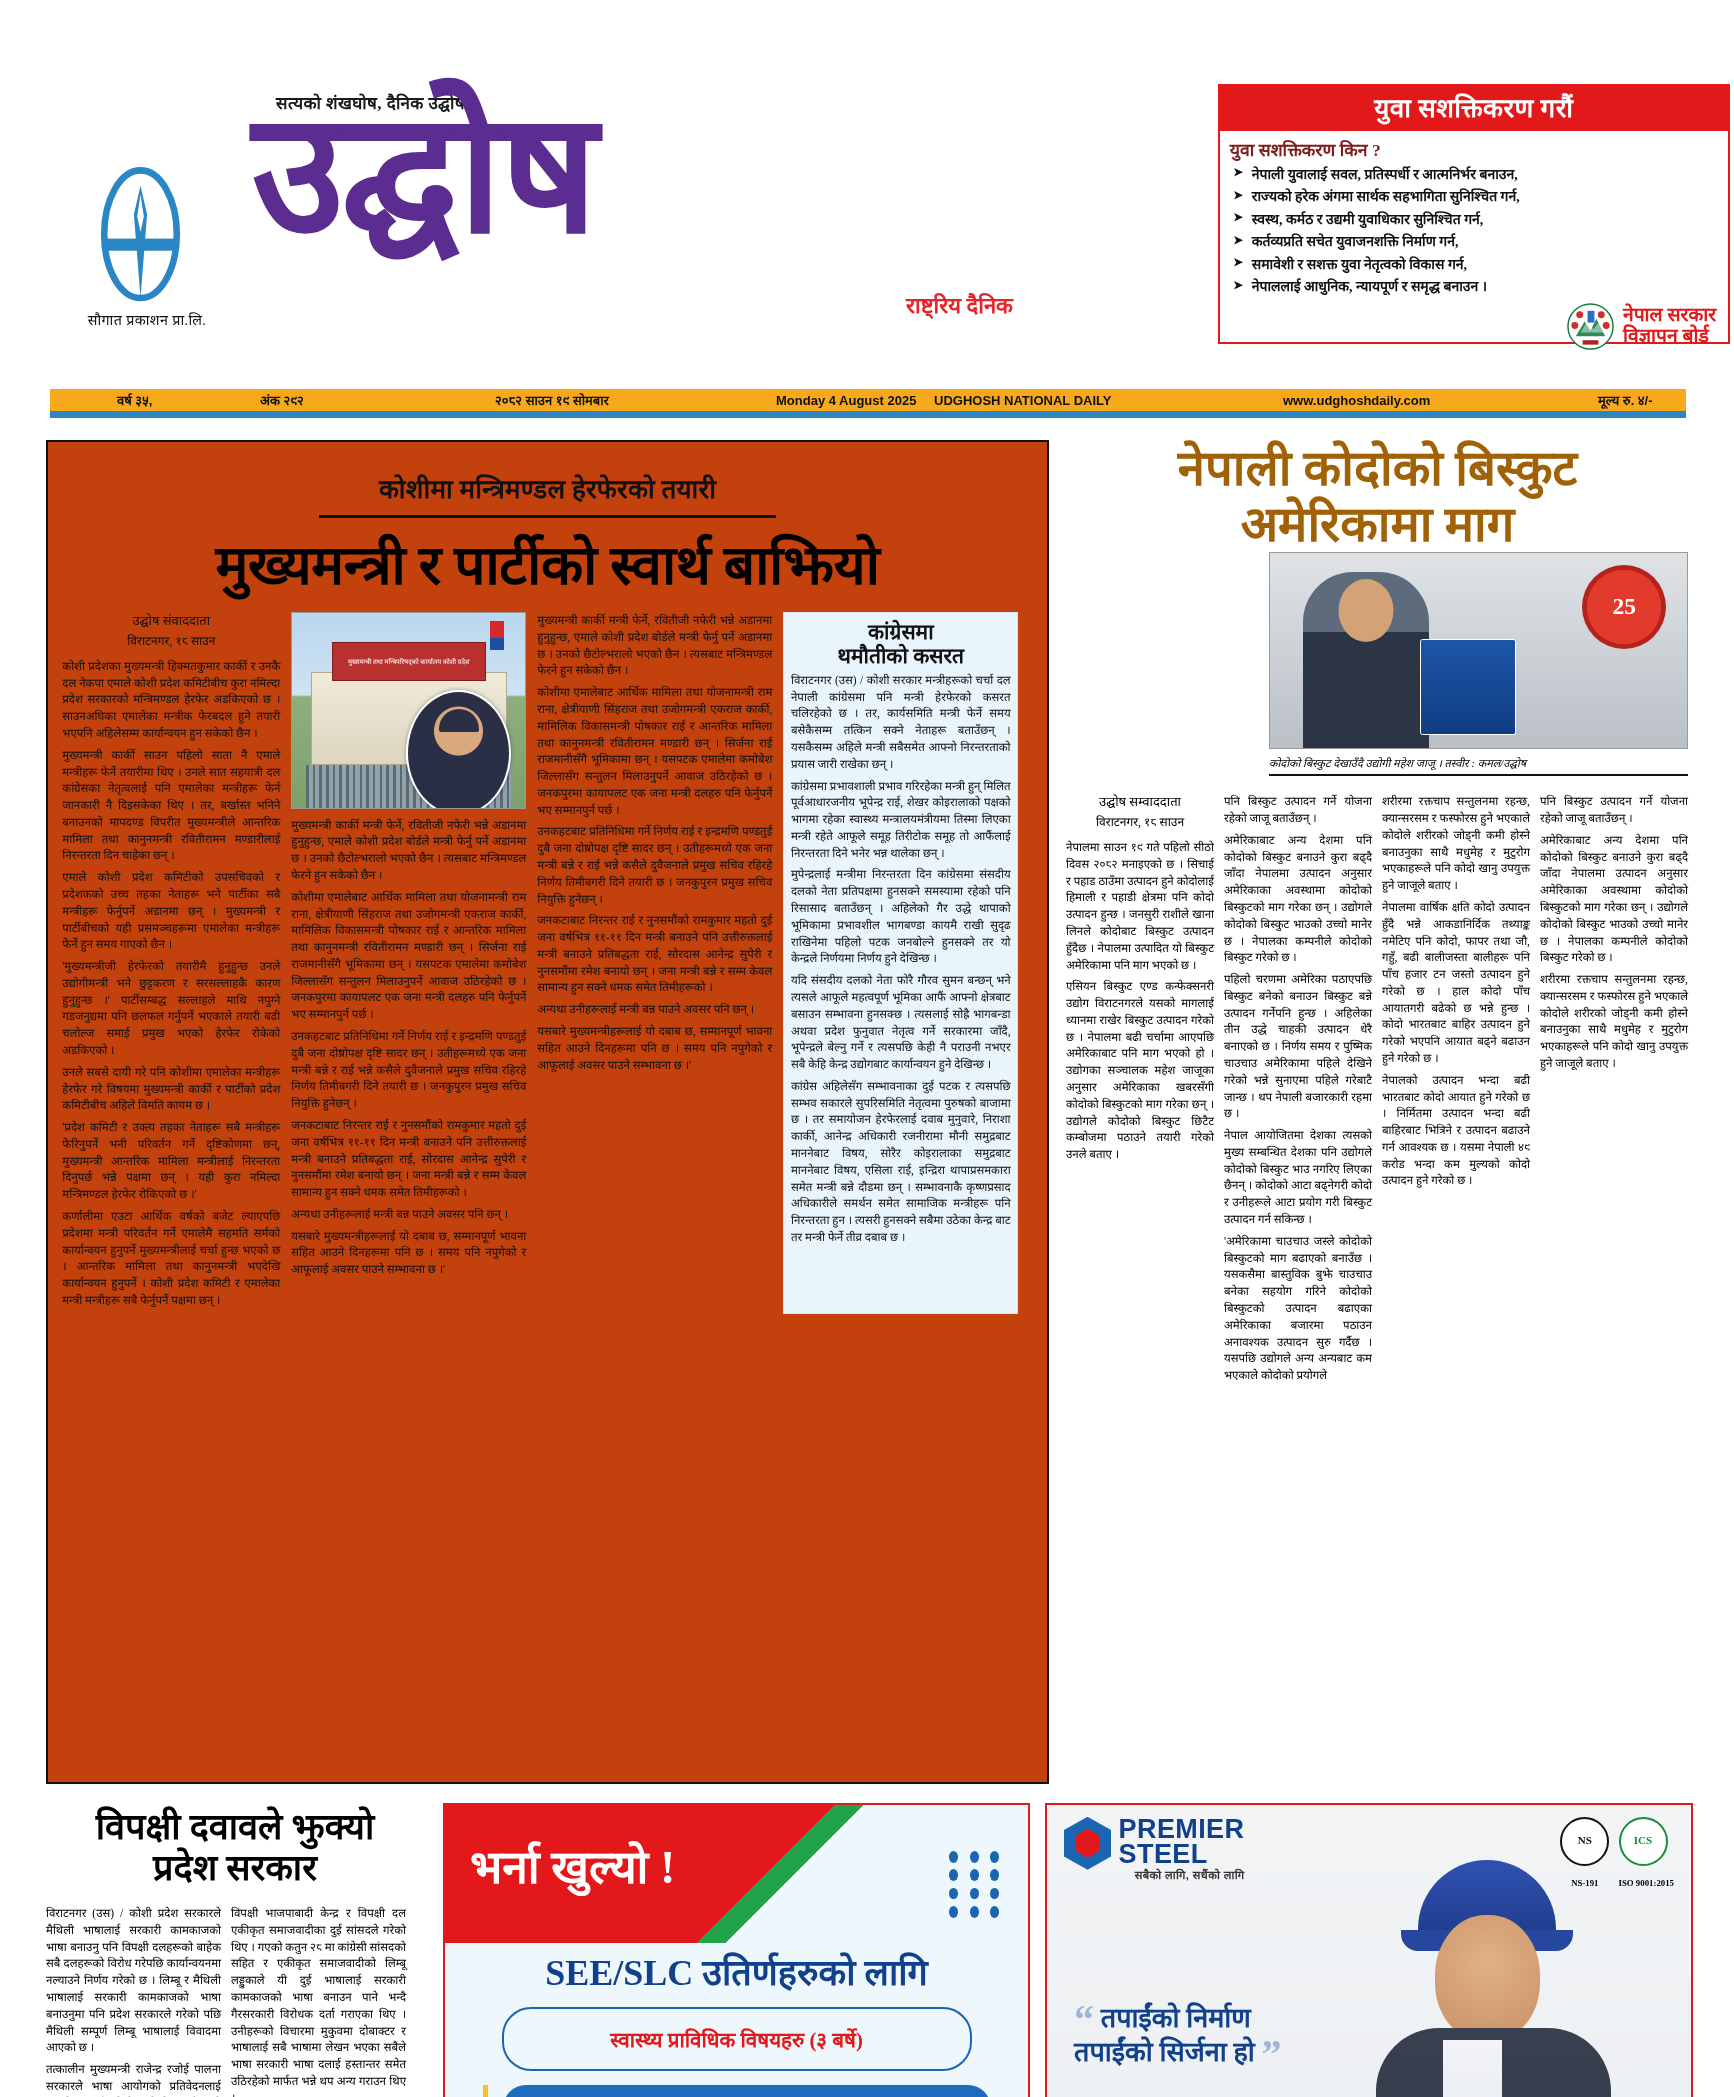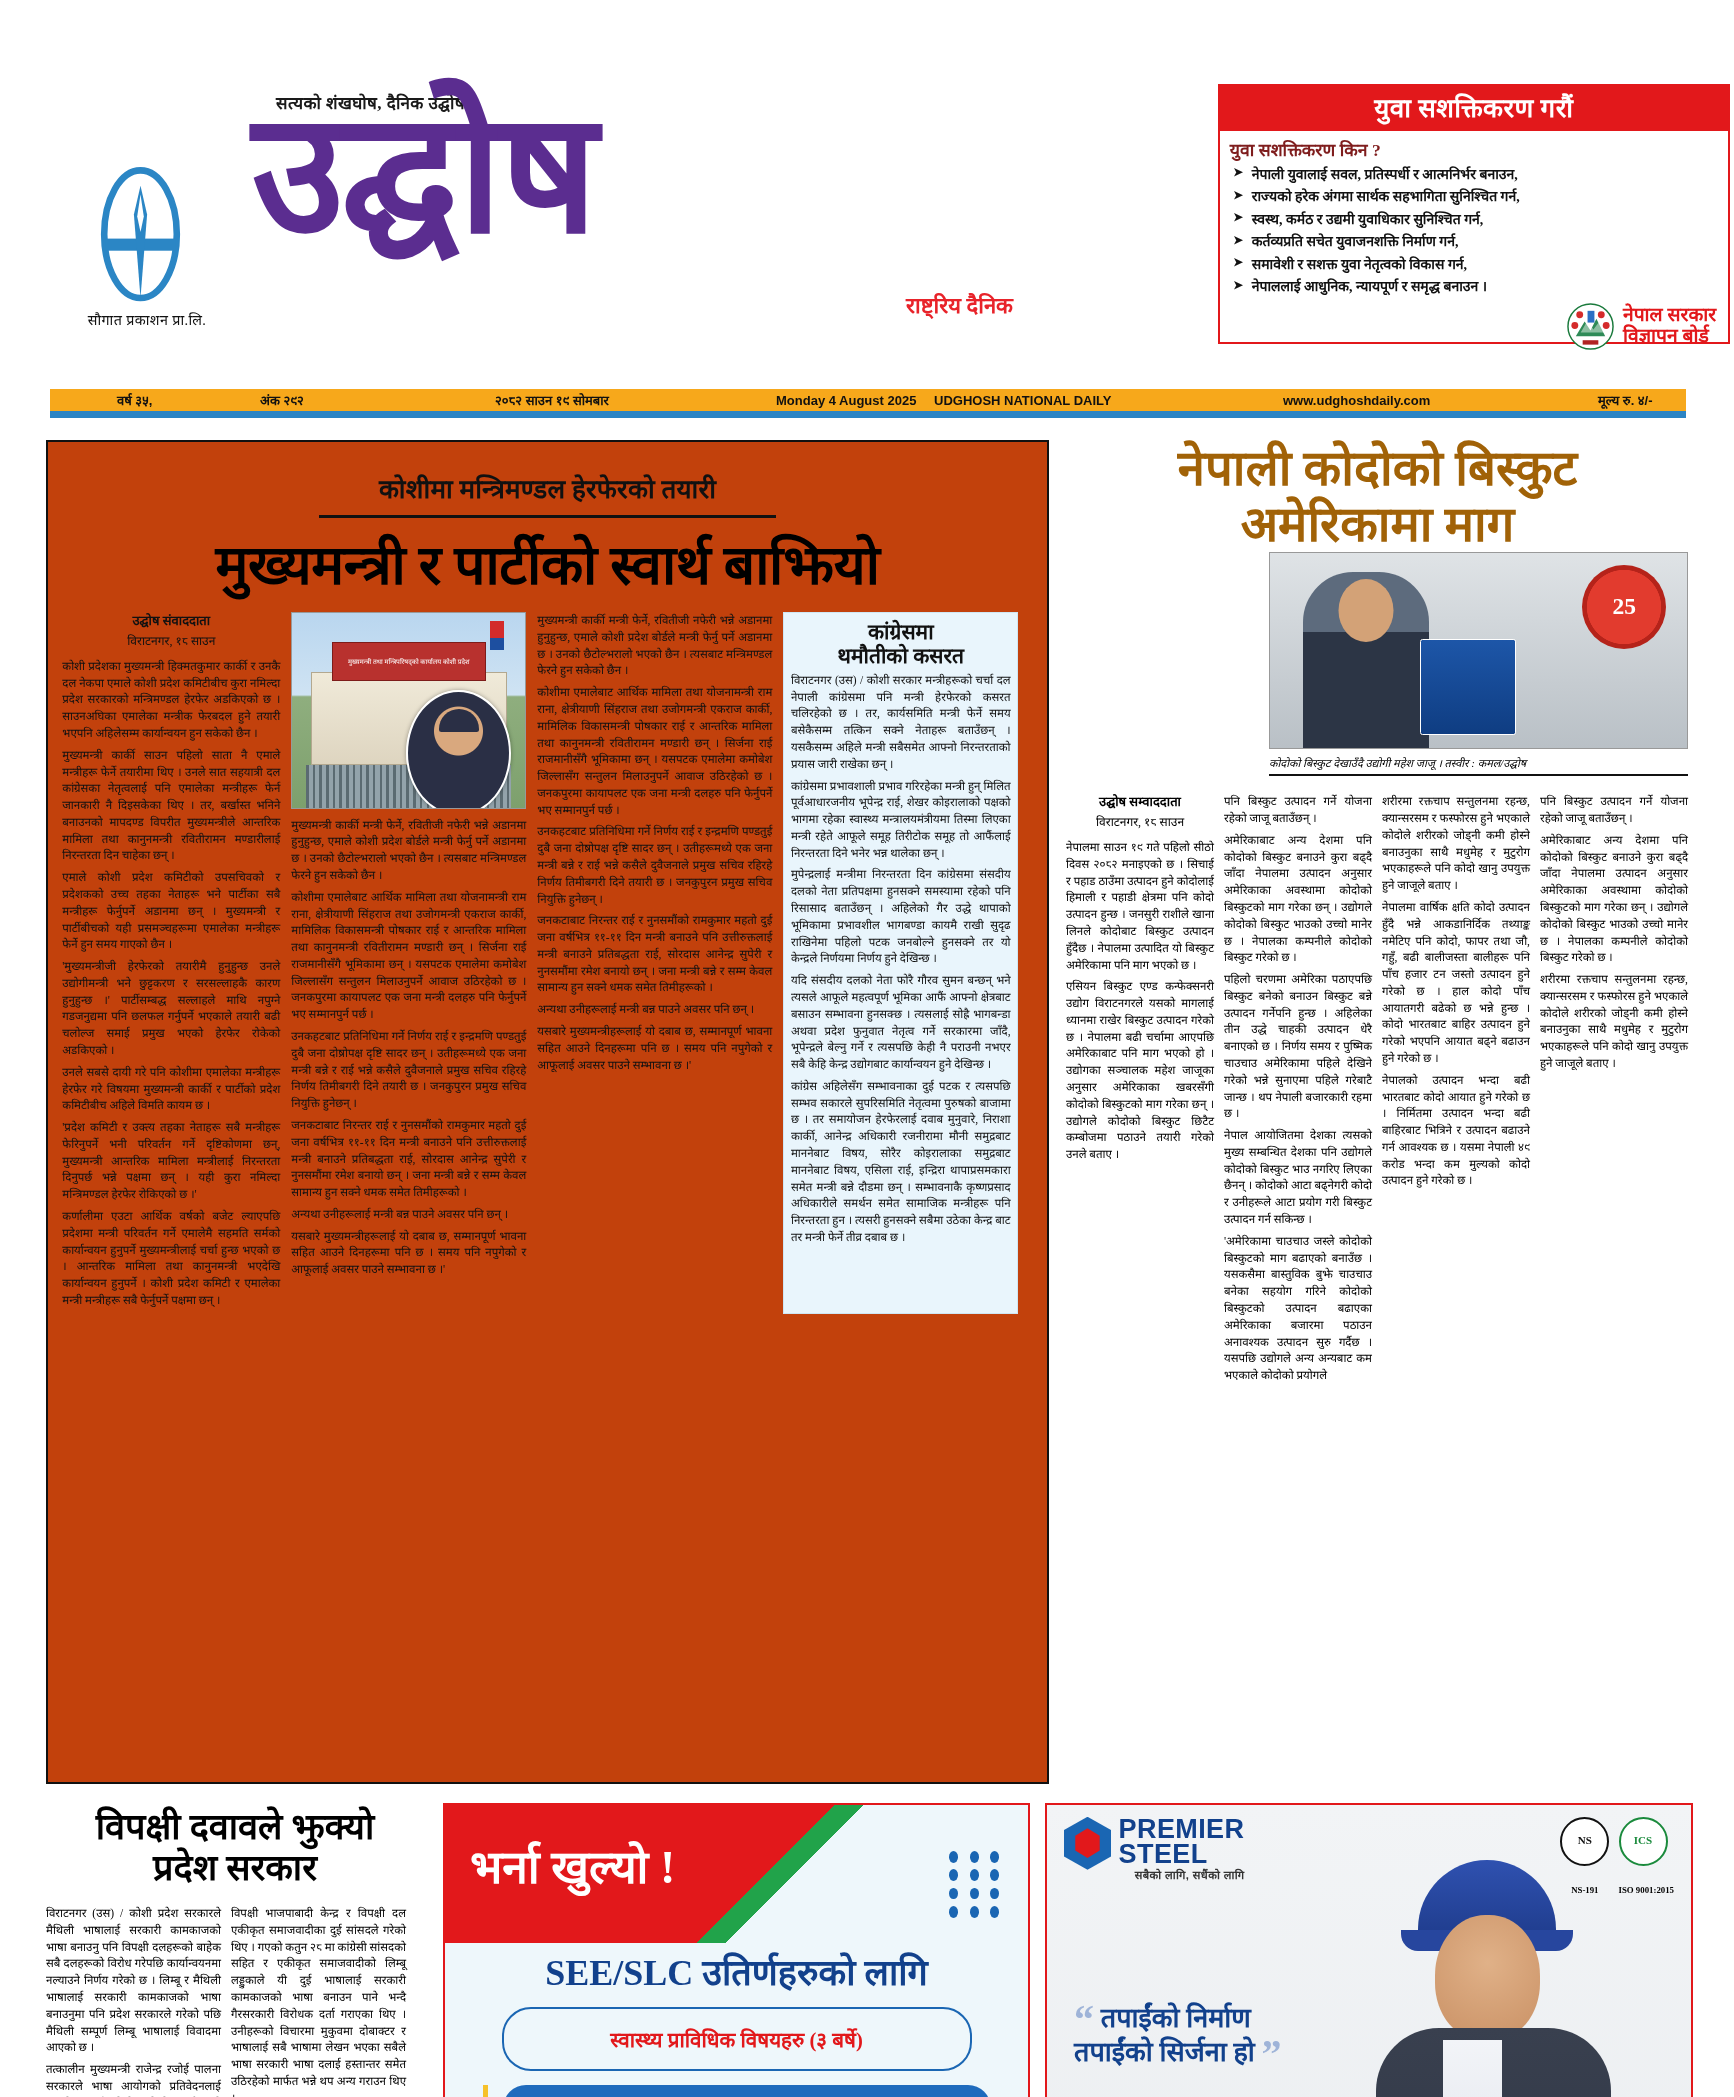--- a/index.html
+++ b/index.html
@@ -83,21 +83,21 @@
 
   .lead-body { display:flex; gap: 11px; padding: 17px 14.3px 11.7px 14.3px; }
   .col { font-size: 11.5px; line-height: 1.46; text-align: justify; color:#111;
          font-family:"Liberation Serif", serif; hyphens:auto; }
   .col p { margin-bottom: 5px; text-indent: 0; }
   .col-1 { width: 218px; }
   .col-2 { width: 235px; }
   .col-3 { width: 235px; }
   .col-4 { width: 235px; }
 
-  .byline { text-align:center; font-weight:700; font-size: 13px; margin-bottom: 1.7px; }
+  .byline { text-align:center; font-weight:400; font-size: 13px; margin-bottom: 1.7px; }
   .byline-sub { text-align:center; font-size: 12px; margin-bottom: 7.6px; }
 
   .lead-photo {
     width: 100%; height: 197px; margin-bottom: 7.6px; position:relative; overflow:hidden;
     background: linear-gradient(#b9d6ef 0%, #cfe3f3 42%, #8fae7e 43%, #7da06d 100%);
     border: 0.4px solid #999;
   }
   .photo-building {
     position:absolute; left: 8%; top: 30%; width: 84%; height: 48%;
     background: linear-gradient(#f0ead9, #ded5c0); border:0.8px solid #b3a88f;
@@ -206,21 +206,21 @@
   .ps-hex:after { content:""; position:absolute; left:24%; top:22%; width:52%; height:56%;
     background:#e2181b; clip-path: polygon(50% 0,100% 25%,100% 75%,50% 100%,0 75%,0 25%); }
   .ps-word { font-size: 27px; font-weight:700; color:#12418c; line-height:0.95;
     font-family:"Liberation Sans", sans-serif; letter-spacing: 0.4px; }
   .ps-word small { display:block; font-size: 11.3px; color:#333; font-weight:700; margin-top: 2.5px; text-align: right; }
   .cert-row { display:flex; gap: 9.2px; align-items:center; }
   .cert { width: 49px; height: 49px; border-radius:50%; border: 2.1px solid #111; background:#fff;
     display:flex; flex-direction:column; align-items:center; justify-content:center;
     font-size: 11px; font-weight:700; color:#111; line-height:1.05; }
   .cert.green { border-color:#1a8a3c; color:#1a8a3c; }
-  .cert-label { font-size: 8.8px; font-weight:700; text-align:center; margin-top:19px; }
+  .cert-label { font-size: 8.8px; font-weight:700; text-align:center; margin-top:12px; }
   .steel-quote {
     position:absolute; left: 27px; top: 197px; width: 294px; color:#12418c;
     font-size: 27px; font-weight:700; line-height:1.25;
   }
   .qmark { color:#9fb4d8; font-size: 40px; line-height:0; vertical-align:-5.9px; }
   .steel-person {
     position:absolute; right: 17px; top: 55px; width: 336px; height: 776px;
   }
   .helmet { position:absolute; left: 80px; top: 0; width: 138px; height: 80px;
     background: linear-gradient(#2f51b0,#1f3c8c); border-radius: 71px 71px 10px 10px; }

